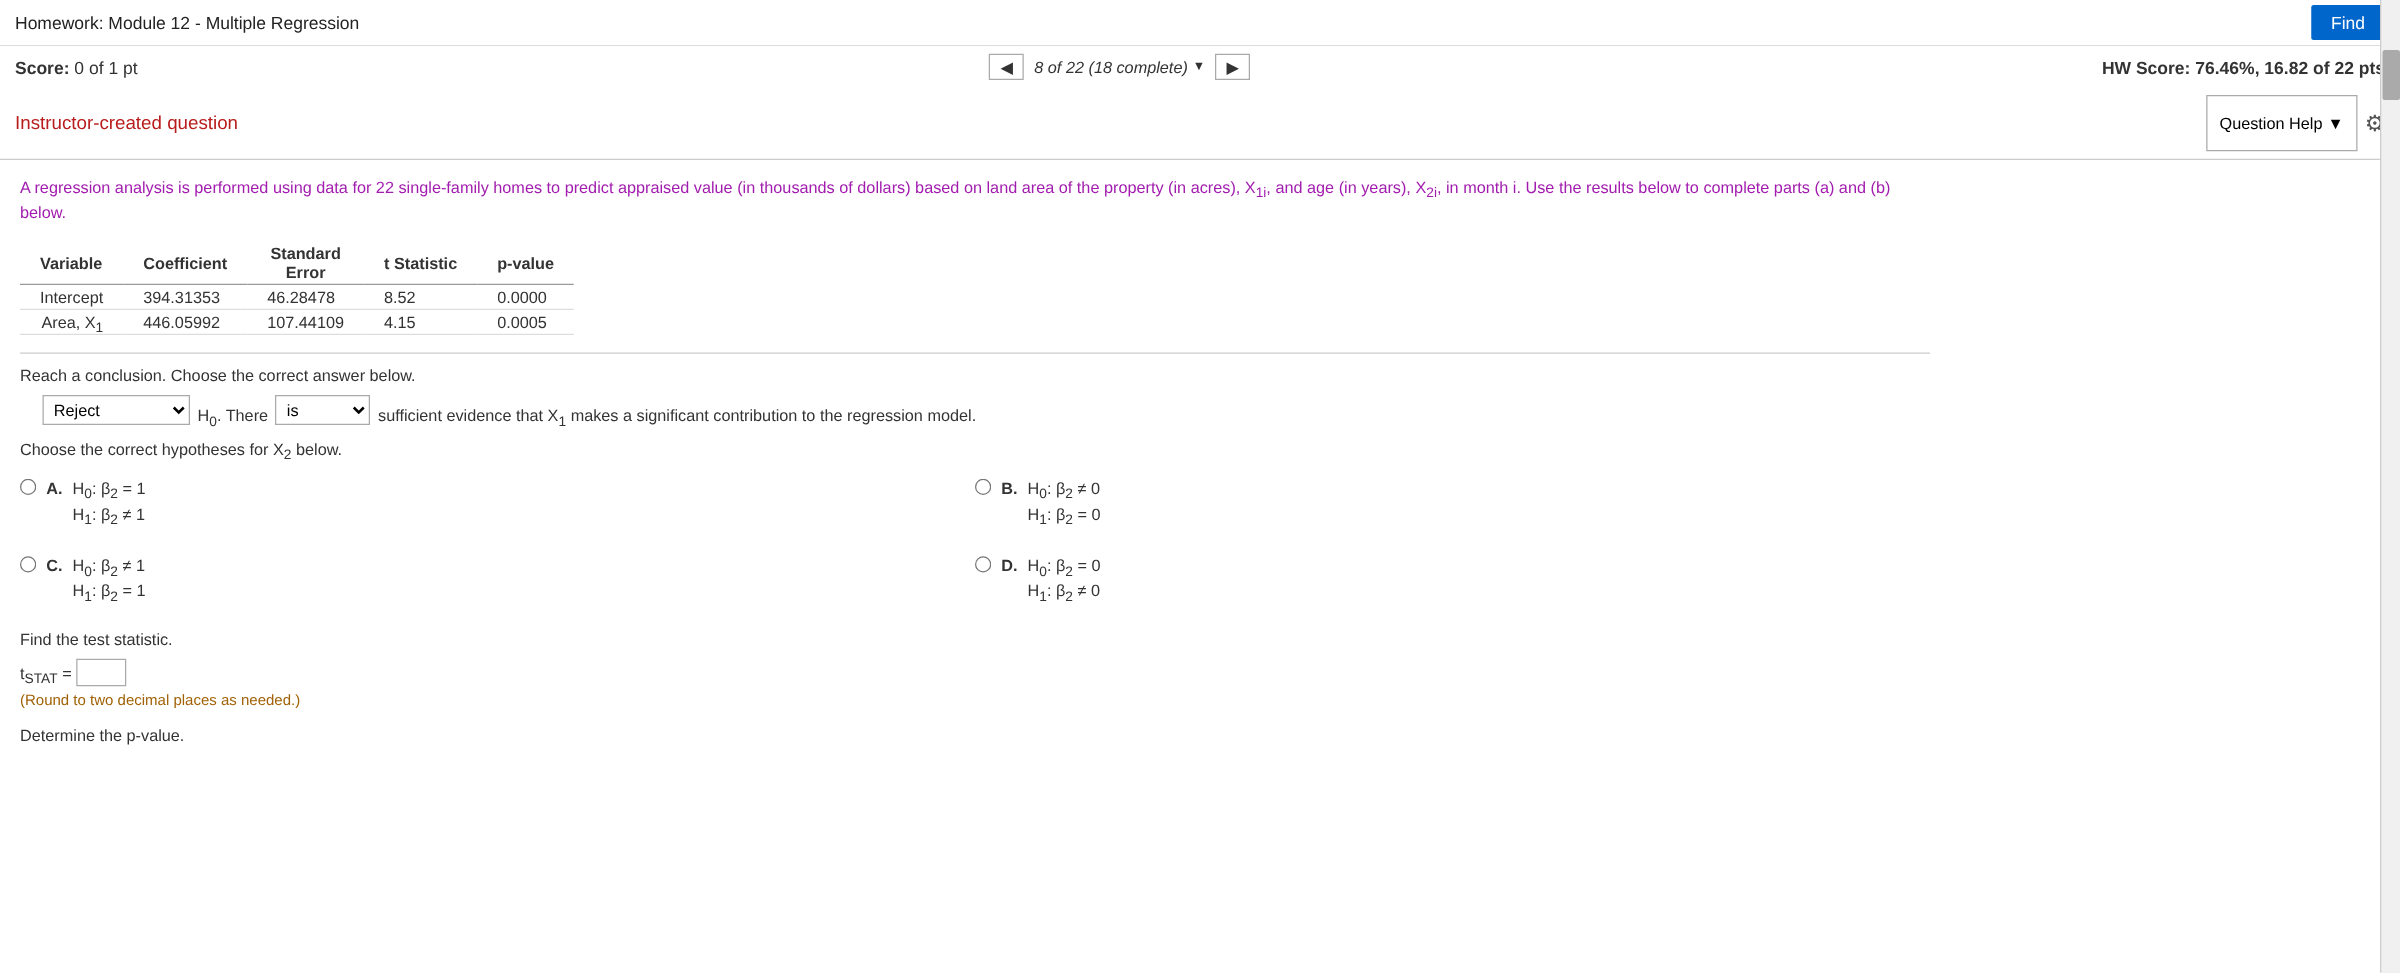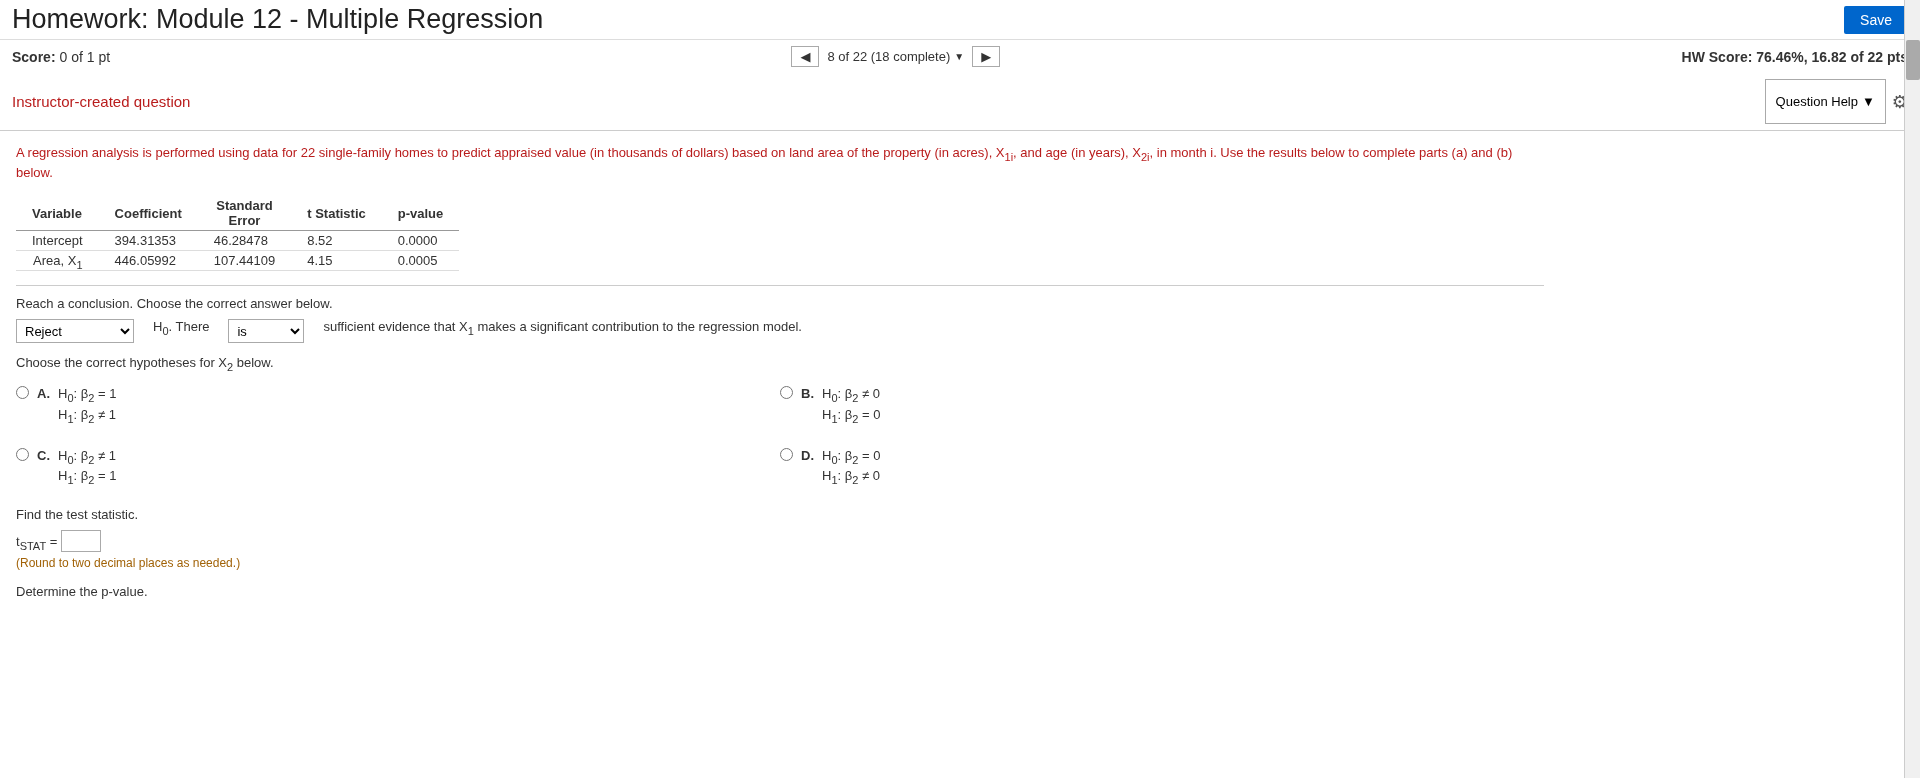--- a/index.html
+++ b/index.html
@@ -11,21 +11,21 @@
     }
     .header-bar {
       display: flex;
       align-items: center;
       justify-content: space-between;
       padding: 4px 12px;
       background: #fff;
       border-bottom: 1px solid #ddd;
     }
     .header-title {
-      font-size: 27px;
+      font-size: 14px;
       font-weight: normal;
       color: #222;
     }
     .save-btn {
       background: #0066cc;
       color: #fff;
       border: none;
       padding: 6px 16px;
       font-size: 14px;
       cursor: pointer;
@@ -52,20 +52,21 @@
       padding: 2px 8px;
       cursor: pointer;
       font-size: 13px;
       color: #333;
     }
     .nav-label {
       font-size: 13px;
       display: flex;
       align-items: center;
       gap: 4px;
+      font-style: italic;
     }
     .dropdown-arrow { font-size: 10px; }
     .score-right {
       font-size: 14px;
       font-weight: bold;
     }
     .question-type-bar {
       display: flex;
       align-items: center;
       justify-content: space-between;
@@ -93,21 +94,21 @@
       cursor: pointer;
       color: #555;
       margin-left: 6px;
     }
     .content-area {
       padding: 12px 16px;
       max-width: 1560px;
     }
     .problem-text {
       font-size: 13px;
-      color: #b91c1c;
+      color: #a21caf;
       line-height: 1.5;
       margin-bottom: 14px;
     }
     .regression-table {
       border-collapse: collapse;
       margin: 8px 0 14px 0;
       font-size: 13px;
     }
     .regression-table th {
       font-weight: bold;
@@ -128,24 +129,25 @@
     .section-divider {
       border-top: 1px solid #ccc;
       margin: 8px 0;
     }
     .reach-conclusion {
       font-size: 13px;
       margin: 10px 0 8px 0;
     }
     .conclusion-row {
       display: flex;
-      align-items: flex-start;
-      gap: 19px;
+      align-items: flex-end;
+      gap: 6px;
       margin-bottom: 12px;
       font-size: 13px;
+      margin-left: 18px;
     }
     .inline-select {
       border: 1px solid #aaa;
       padding: 2px 18px 2px 4px;
       font-size: 13px;
       appearance: auto;
       background: #fff;
       height: 24px;
     }
     .choose-hypotheses {
@@ -225,21 +227,21 @@
       font-size: 11px; 
       vertical-align: sub; 
       line-height: 0;
     }
   </style>
 </head>
 <body>
 
 <div class="header-bar">
   <h1 class="header-title">Homework: Module 12 - Multiple Regression</h1>
-  <button class="save-btn">Save</button>
+  <button class="save-btn">Find</button>
 </div>
 
 <div class="score-bar">
   <div class="score-left">
     <strong>Score:</strong>
     <span>0 of 1 pt</span>
   </div>
   <div class="nav-center">
     <button class="nav-btn">◀</button>
     <span class="nav-label">

